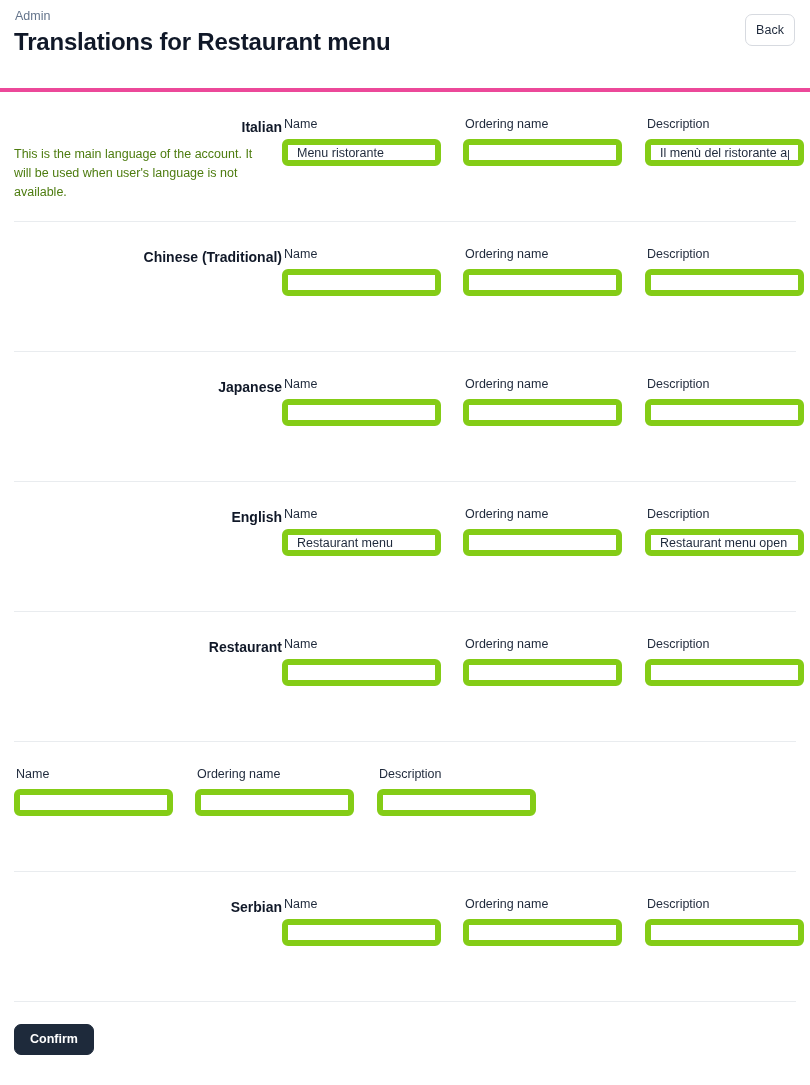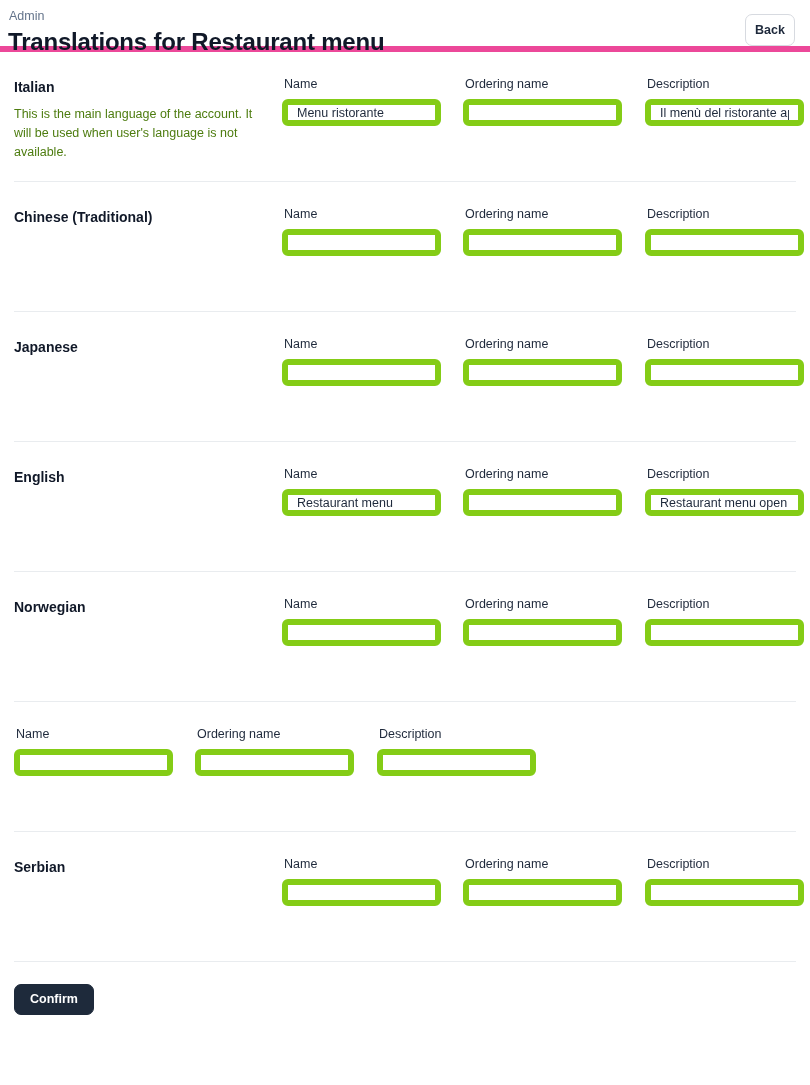--- a/index.html
+++ b/index.html
@@ -13,23 +13,23 @@
     width: 810px;
     min-height: 1085px;
     font-family: "Liberation Sans", sans-serif;
     color: #1e293b;
     -webkit-font-smoothing: antialiased;
   }
 
   
   .page-header {
     position: relative;
-    padding: 8px 16px 14px 8px;
-    border-bottom: 6px solid #ec4899;
-    height: 52px;
+    padding: 8px 16px 14px 14px;
+    border-bottom: 4px solid #ec4899;
+    height: 92px;
   }
   .breadcrumb {
     font-size: 12.5px;
     line-height: 16px;
     color: #64748b;
     font-weight: 400;
     margin: 0 0 3px 1px;
   }
   .page-title {
     font-size: 24px;
@@ -43,21 +43,21 @@
     position: absolute;
     top: 14px;
     right: 15px;
     width: 50px;
     height: 32px;
     background: #ffffff;
     border: 1px solid #d7dae0;
     border-radius: 7px;
     font-family: "Liberation Sans", sans-serif;
     font-size: 12.5px;
-    font-weight: 700;
+    font-weight: 400;
     color: #1e293b;
     cursor: pointer;
     padding: 0;
     line-height: 30px;
     text-align: center;
   }
 
   
   .sections { padding: 0; }
 
@@ -74,20 +74,21 @@
     width: 268px;
     flex: 0 0 268px;
     padding-top: 27px;
   }
   .lang-name {
     font-size: 14px;
     line-height: 17px;
     font-weight: 700;
     color: #101828;
     margin: 0;
+    text-align: right;
   }
   .lang-desc {
     font-size: 12.5px;
     line-height: 19px;
     color: #4d7c0f;
     margin: 9px 0 0 0;
     max-width: 240px;
   }
 
   .fields {
@@ -240,21 +241,21 @@
         </div>
         <div class="field desc-field">
           <label class="field-label">Description</label>
           <input class="field-input" type="text" value="Restaurant menu open to all" style="">
         </div>
       </div>
     </section>
     <div class="row-divider"></div>
     <section class="lang-row">
       <div class="lang-info">
-        <h2 class="lang-name">Norwegian</h2>
+        <h2 class="lang-name">Restaurant</h2>
       </div>
       <div class="fields">
         <div class="field name-field">
           <label class="field-label">Name</label>
           <input class="field-input" type="text" value="" style="">
         </div>
         <div class="field ordering-field">
           <label class="field-label">Ordering name</label>
           <input class="field-input" type="text" value="" style="">
         </div>

